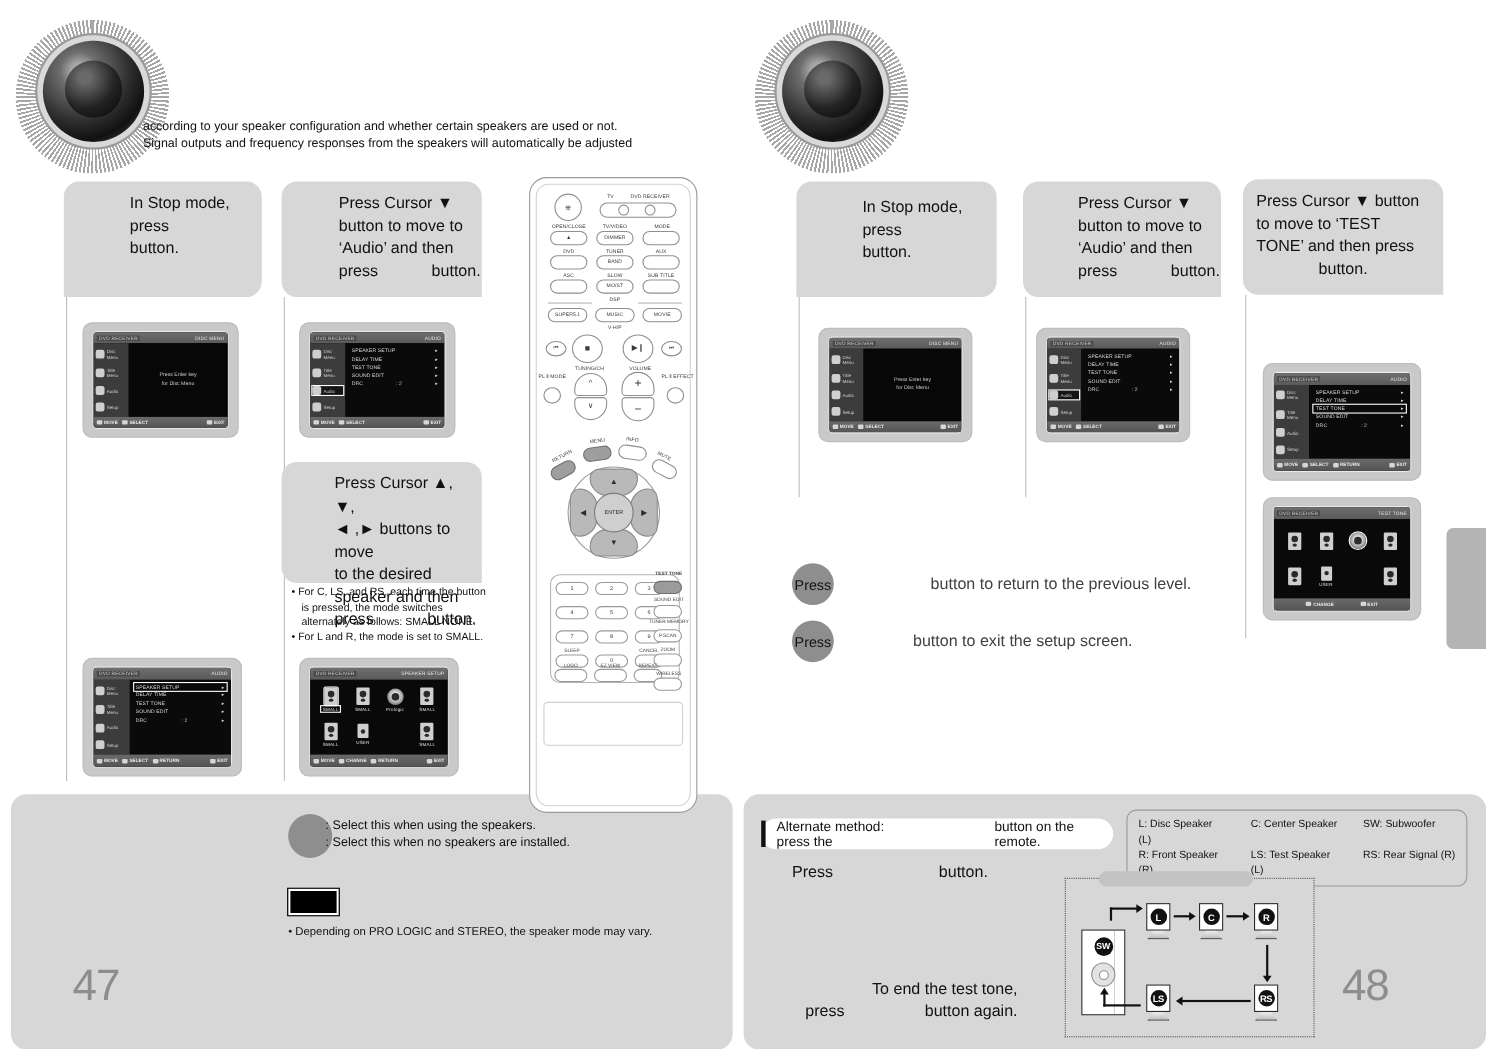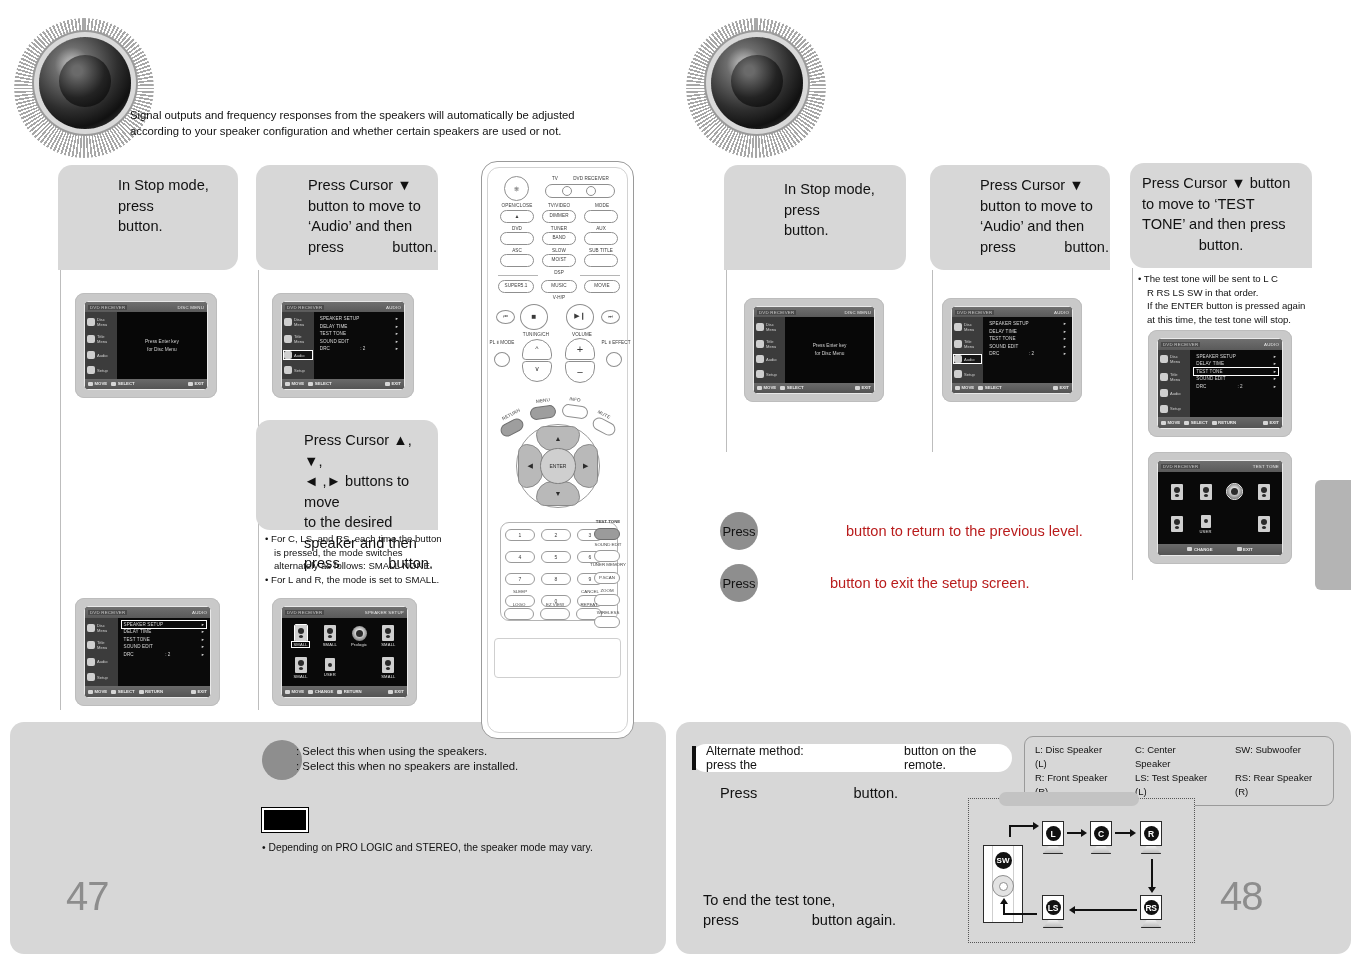--- a/index.html
+++ b/index.html
@@ -232,21 +232,21 @@
     letter-spacing:-1px;
   }
 
   
   .press-row{ position:absolute; display:flex; align-items:center; }
   .press-bub{
     width:38px; height:38px; border-radius:50%; background:#8e8e8e;
     display:flex; align-items:center; justify-content:center;
     font-size:13px; color:#111;
   }
-  .press-txt{ font-size:14.6px; color:#b91c1c; }
+  .press-txt{ font-size:14.6px; color:#404040; }
 
   .vert-divider{
     position:absolute; width:1.4px; background:#bdbdbd;
   }
   .side-tab{
     position:absolute; width:36px; height:110px; background:#b4b4b4;
     border-radius:6px 0 0 6px;
   }
 
   .alt-pill{
@@ -319,22 +319,22 @@
 
 <div class="page page-left">
 
   <div class="footer-band"></div>
 
   <div class="lens-wrap" style="left:14px; top:18px; width:140px; height:140px;">
     <div class="lens-ring"></div>
     <div class="lens-core"></div>
   </div>
   <div class="intro-text" style="left:130px; top:108px; width:480px;">
+    <div>according to your speaker configuration and whether certain speakers are used or not.</div>
     <div>Signal outputs and frequency responses from the speakers will automatically be adjusted</div>
-    <div>according to your speaker configuration and whether certain speakers are used or not.</div>
   </div>
 
   <div class="callout bl-square" style="left:58px; top:165px; width:180px; height:105px;">
     <div style="padding-left:48px;">
       <div>In Stop mode,</div>
       <div>press</div>
       <div>button.</div>
     </div>
   </div>
 
@@ -792,26 +792,20 @@
 
   <div class="callout br-square" style="left:454px; top:163px; width:182px; height:105px;">
     <div>
       <div>Press Cursor ▼ button</div>
       <div>to move to ‘TEST</div>
       <div>TONE’ and then press</div>
       <div class="calign">button.</div>
     </div>
   </div>
 
-  <div class="bulletlist" style="left:462px; top:273px; width:190px;">
-    <p>• The test tone will be sent to L       C</p>
-    <p class="noind" style="padding-left:9px">R      RS      LS      SW in that order.</p>
-    <p class="noind" style="padding-left:9px">If the ENTER button is pressed again</p>
-    <p class="noind" style="padding-left:9px">at this time, the test tone will stop.</p>
-  </div>
 
   <div class="vert-divider" style="left:50px; top:270px; height:182px;"></div>
   <div class="vert-divider" style="left:256px; top:270px; height:182px;"></div>
   <div class="vert-divider" style="left:456px; top:268px; height:312px;"></div>
 
   <div class="tv" style="left:68px; top:298px; width:140px; height:104px;">
     <div class="tv-inner">
       <div class="osd-top">
         <span class="left-tag">DVD RECEIVER</span>
         <span>DISC MENU</span>
@@ -1069,32 +1063,32 @@
     <span>button on the remote.</span>
   </div>
 
   <div class="legend-box" style="left:348px; top:736px; width:310px;">
     <div class="legend-grid">
       <span>L: Disc Speaker (L)</span>
       <span>C: Center Speaker</span>
       <span>SW: Subwoofer</span>
       <span>R: Front Speaker (R)</span>
       <span>LS: Test Speaker (L)</span>
-      <span>RS: Rear Speaker (R)</span>
+      <span>RS: Rear Signal (R)</span>
     </div>
   </div>
 
   <div style="position:absolute; left:44px; top:785px; font-size:14.6px; color:#111;">
     <span>Press</span>
     <span class="gap" style="width:88px"></span>
     <span>button.</span>
   </div>
 
 
-  <div style="position:absolute; left:27px; top:890px; font-size:14.6px; line-height:20px; color:#111;">
+  <div style="position:absolute; left:56px; top:890px; font-size:14.6px; line-height:20px; color:#111;text-align:right;">
     <div>To end the test tone,</div>
     <div style="white-space:pre">press                  button again.</div>
   </div>
 
   <div class="diagram-box" style="left:292px; top:798px; width:227px; height:145px;">
     <div class="diagram-tab" style="left:30px; top:-7px; width:140px;"></div>
 
     <div class="spk-node" style="left:72px; top:22px;">
       <div class="body">
           <div class="badge">L</div>

